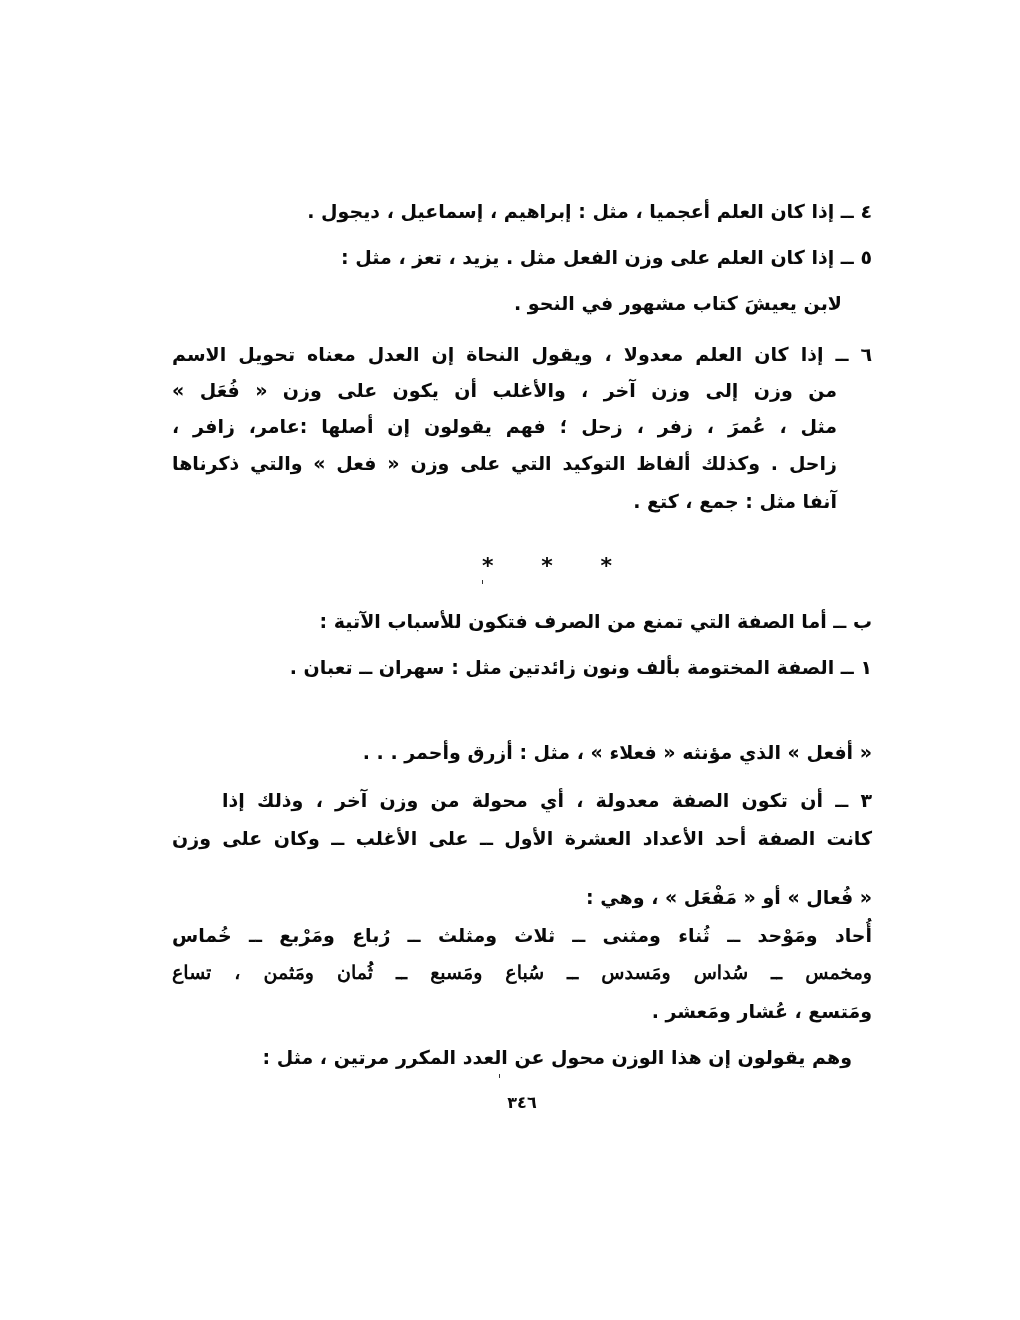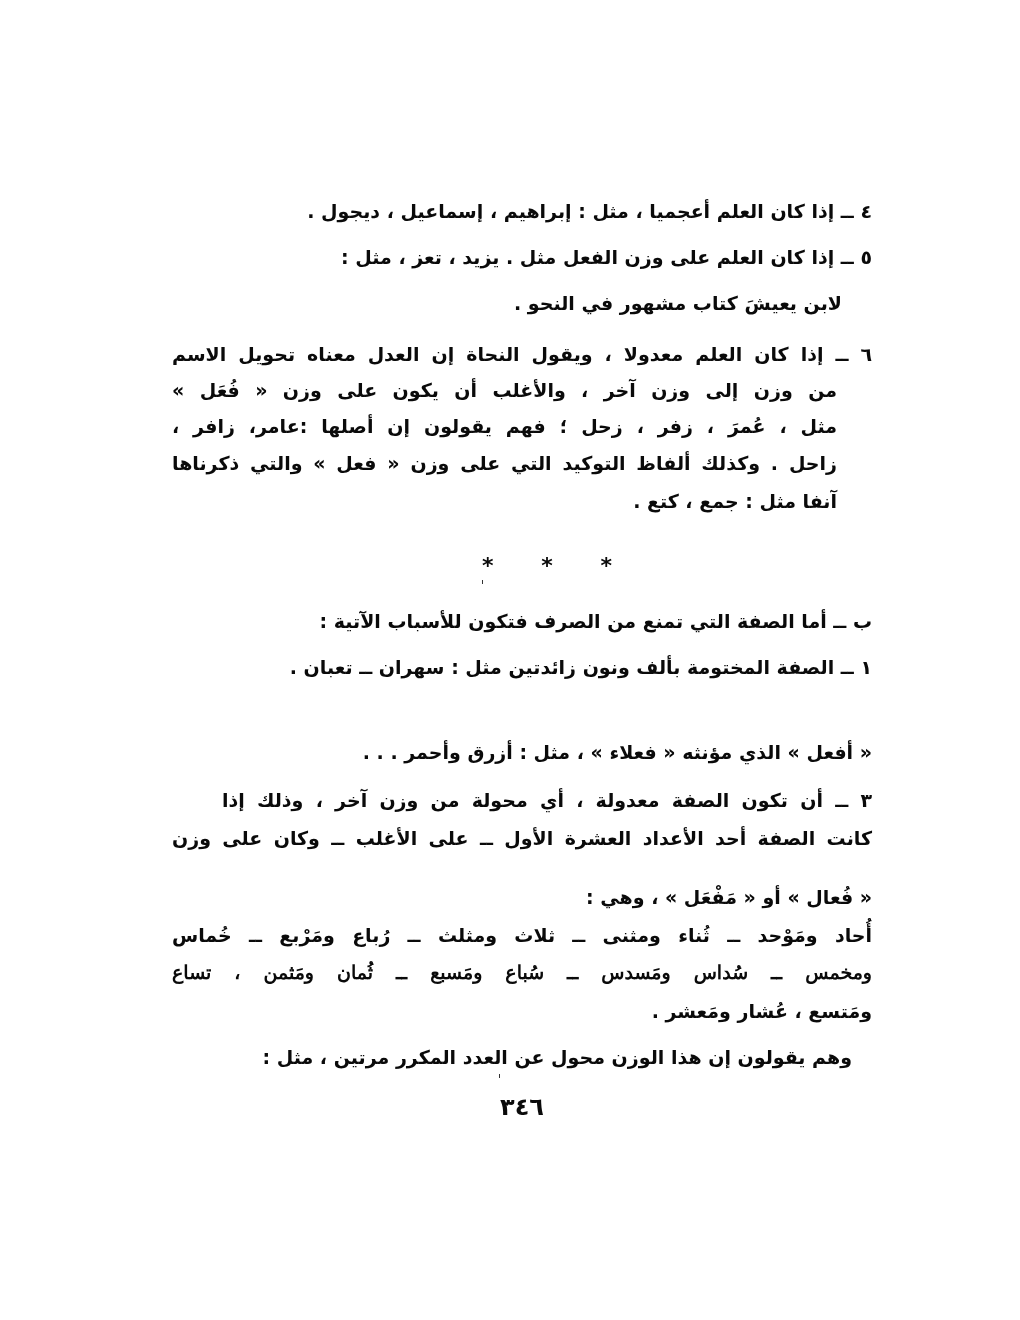--- a/index.html
+++ b/index.html
@@ -49,21 +49,21 @@
       font-size: 22px;
       direction: ltr;
       font-weight: bold;
     }
     .page-number {
       position: absolute;
       left: 470px;
       top: 1093px;
       width: 80px;
       text-align: center;
-      font-size: 24px;
+      font-size: 16px;
       font-weight: bold;
       direction: rtl;
     }
     .tick {
       position: absolute;
       width: 1px;
       height: 4px;
       background: #333;
     }
   </style>

